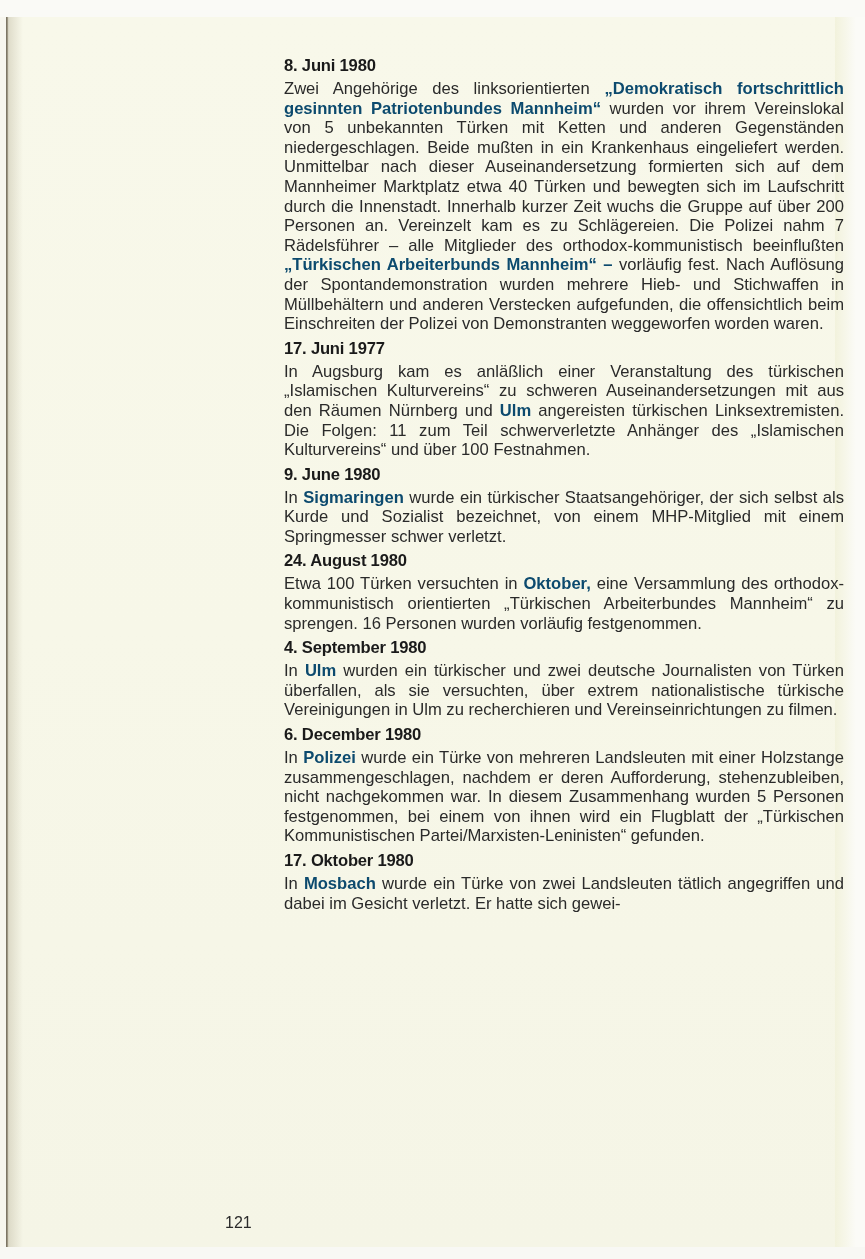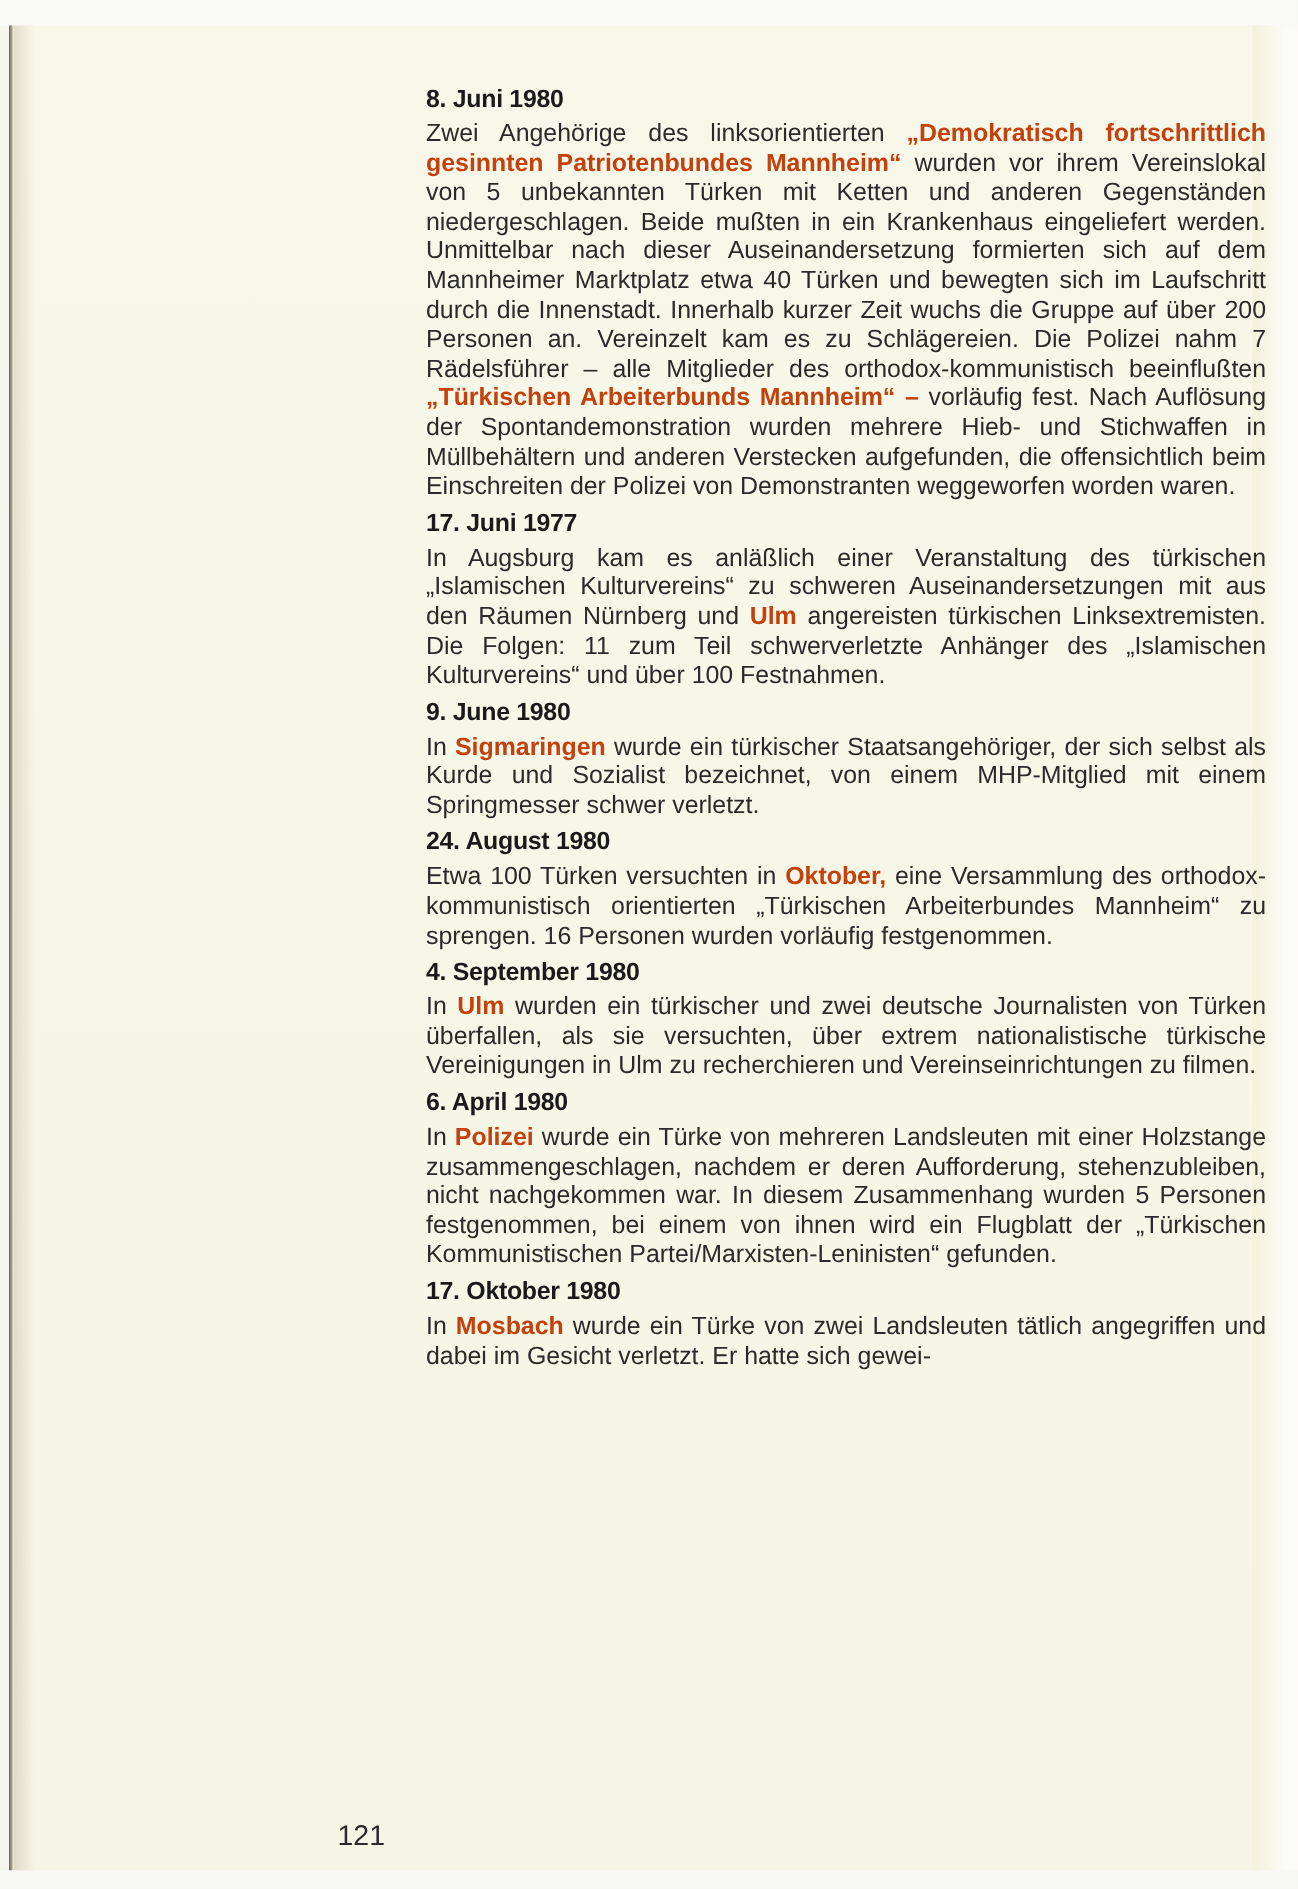--- a/index.html
+++ b/index.html
@@ -31,24 +31,24 @@
       font-size: 16.6px; line-height: 19.6px; color: #2a2a2a;
       text-align: justify;
     }
     .entry { margin: 0 0 5px 0; }
     .entry-date {
       font-weight: bold; font-size: 16.6px; color: #1a1a1a;
       margin: 0 0 3px 0; line-height: 20px;
       letter-spacing: -0.2px;
     }
     .entry-body { margin: 0; }
-    .entry-body b { color: #c2410c; }
+    .entry-body b { color: #0c4a6e; }
     .page-number {
       position: absolute; left: 225px; top: 1214px;
-      font-size: 19px; color: #2a2a2a;
+      font-size: 16px; color: #2a2a2a;
     }
   </style>
 </head>
 <body>
 
 <div class="scan-top"></div>
 <div class="page">
   <div class="spine"></div>
   <div class="spine-shadow"></div>
 </div>
@@ -76,21 +76,21 @@
     <div class="entry-date">24. August 1980</div>
     <p class="entry-body"><span>Etwa 100 Türken versuchten in </span><b>Oktober,</b><span> eine Versammlung des orthodox-kommunistisch orientierten „Türkischen Arbeiterbundes Mannheim“ zu sprengen. 16 Personen wurden vorläufig festgenommen.</span></p>
   </div>
 
   <div class="entry">
     <div class="entry-date">4. September 1980</div>
     <p class="entry-body"><span>In </span><b>Ulm</b><span> wurden ein türkischer und zwei deutsche Journalisten von Türken überfallen, als sie versuchten, über extrem nationalistische türkische Vereinigungen in Ulm zu recherchieren und Vereinseinrichtungen zu filmen.</span></p>
   </div>
 
   <div class="entry">
-    <div class="entry-date">6. April 1980</div>
+    <div class="entry-date">6. December 1980</div>
     <p class="entry-body"><span>In </span><b>Polizei</b><span> wurde ein Türke von mehreren Landsleuten mit einer Holzstange zusammengeschlagen, nachdem er deren Aufforderung, stehenzubleiben, nicht nachgekommen war. In diesem Zusammenhang wurden 5 Personen festgenommen, bei einem von ihnen wird ein Flugblatt der „Türkischen Kommunistischen Partei/Marxisten-Leninisten“ gefunden.</span></p>
   </div>
 
 
   <div class="entry">
     <div class="entry-date">17. Oktober 1980</div>
     <p class="entry-body"><span>In </span><b>Mosbach</b><span> wurde ein Türke von zwei Landsleuten tätlich angegriffen und dabei im Gesicht verletzt. Er hatte sich gewei-</span></p>
   </div>
 
 </div>

